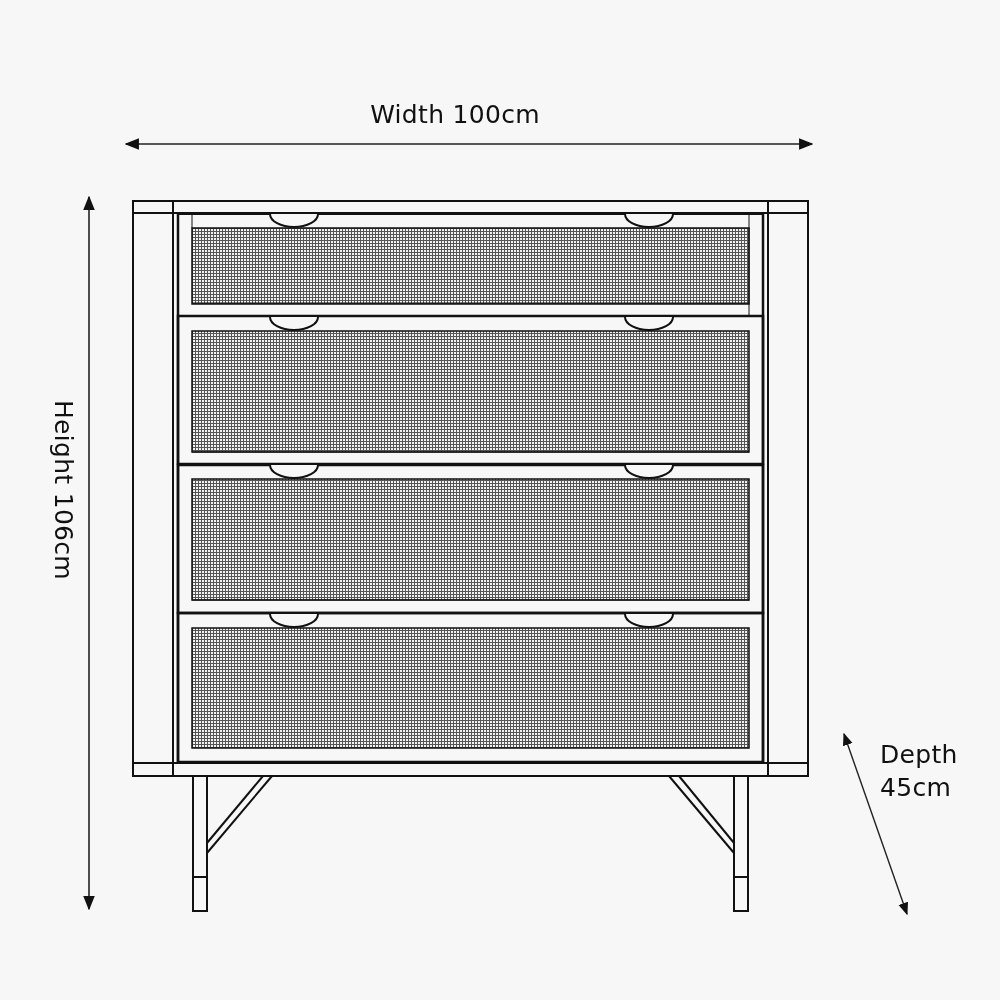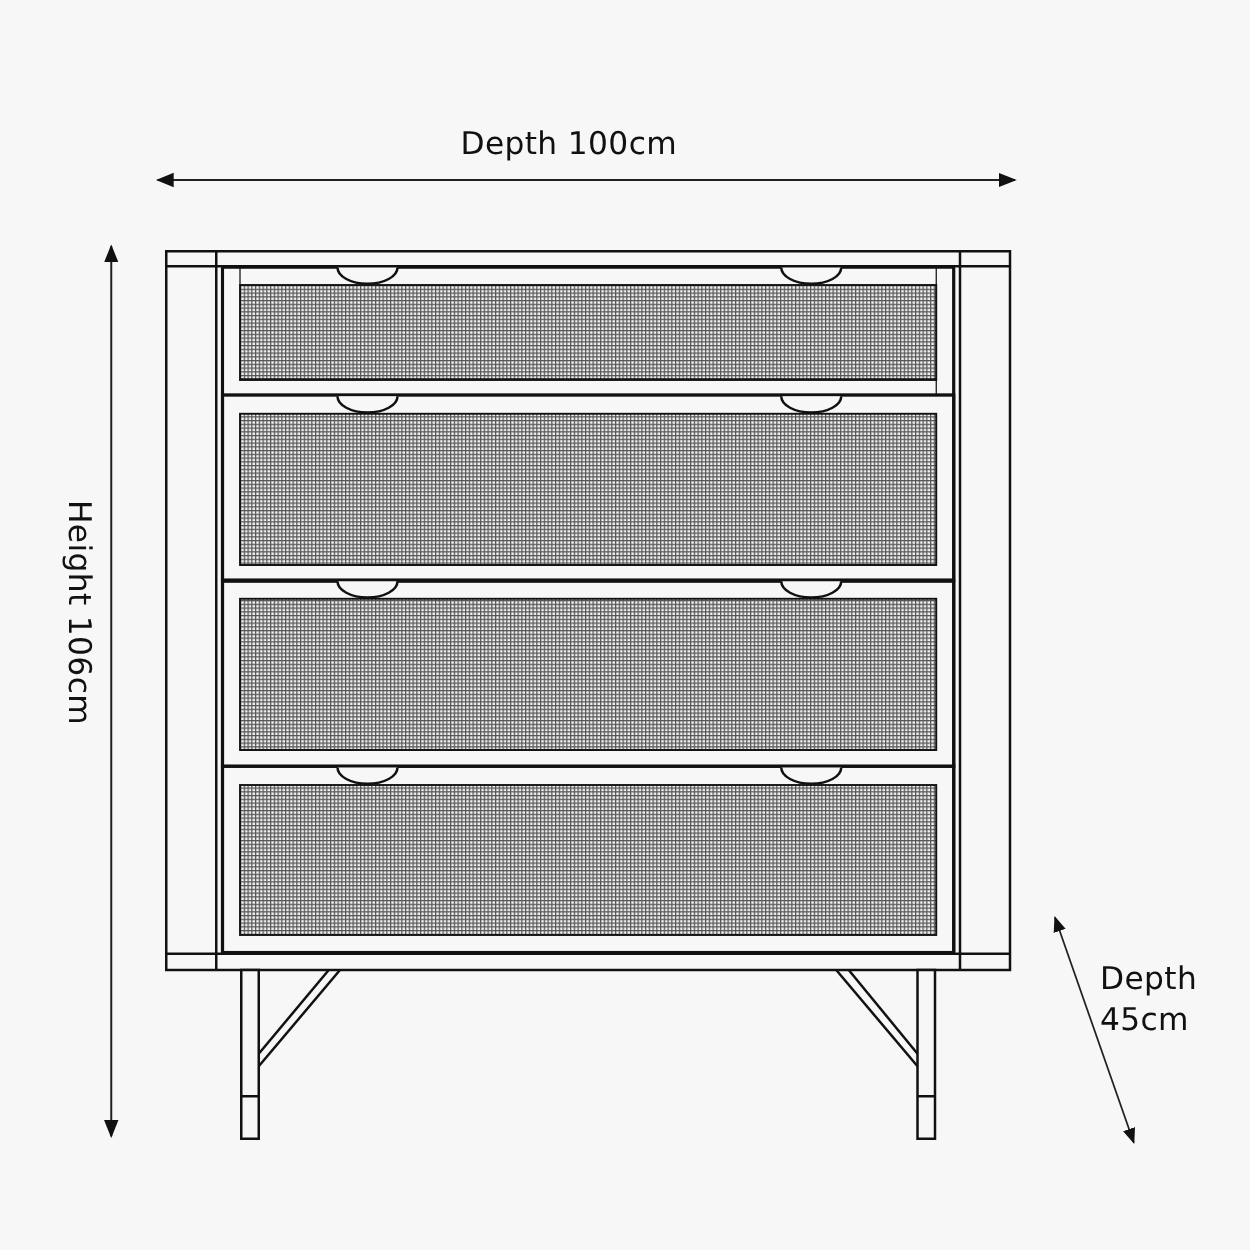--- a/index.html
+++ b/index.html
@@ -1,27 +1,27 @@
 <!DOCTYPE html>
 <html><head>
 <meta charset="utf-8">
 <style>
   html, body { margin:0; padding:0; }
   body { width:1000px; height:1000px; background:#f7f7f7; position:relative; overflow:hidden;
          font-family:"DejaVu Sans", sans-serif; color:#111; }
   .label { position:absolute; font-size:25px; color:#111; white-space:nowrap; letter-spacing:0.3px; }
   #width-label { left:0; width:910px; text-align:center; top:100px; padding-left:0; }
   #height-label { left:48px; top:400px; transform-origin:0 0; transform:translate(30px,0) rotate(90deg); }
-  #depth-label { left:880px; top:738px; line-height:33px;margin-top:28px; }
+  #depth-label { left:880px; top:738px; line-height:33px; }
   svg { position:absolute; left:0; top:0; }
 </style>
 </head>
 <body>
 
-<div class="label" id="width-label">Depth 100cm</div>
+<div class="label" id="width-label">Width 100cm</div>
 <div class="label" id="height-label">Height 106cm</div>
 <div class="label" id="depth-label">
   <div>Depth</div>
   <div>45cm</div>
 </div>
 
 <svg width="1000" height="1000" viewBox="0 0 1000 1000">
   <defs>
     <pattern id="mesh" width="3" height="3" patternUnits="userSpaceOnUse">
       <rect width="3" height="3" fill="#f2f2f2"></rect>

